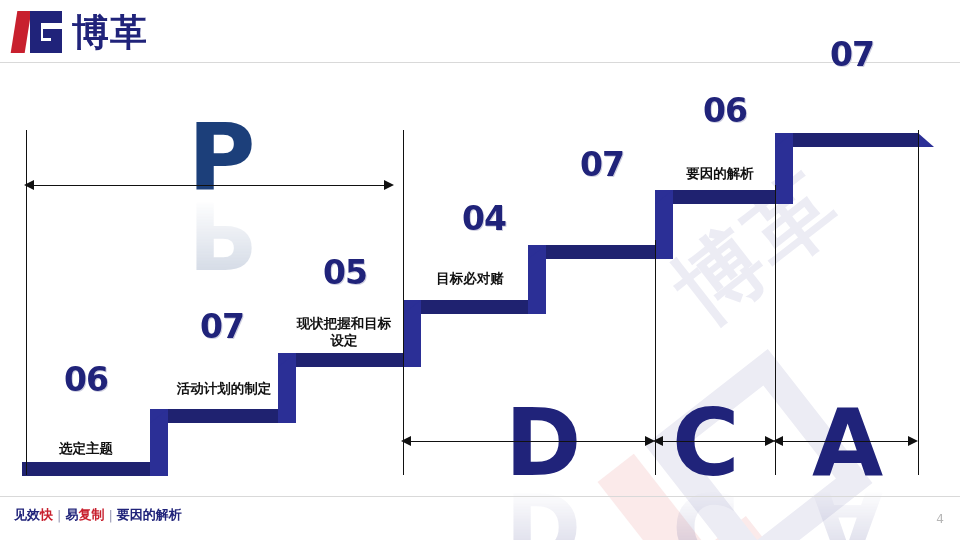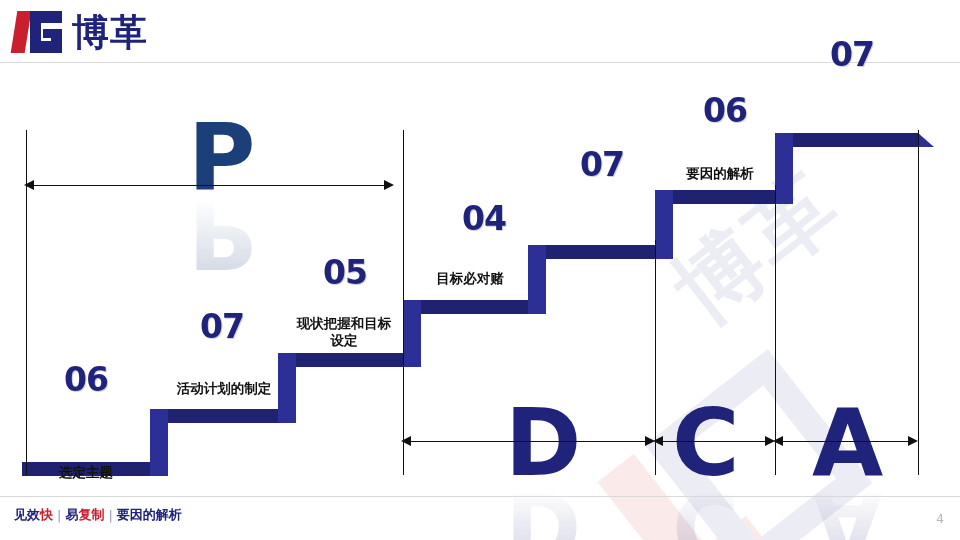--- a/index.html
+++ b/index.html
@@ -156,21 +156,21 @@
     </div>
 
     <div class="num" style="left:64px;top:363px;">06</div>
     <div class="num" style="left:200px;top:310px;">07</div>
     <div class="num" style="left:323px;top:256px;">05</div>
     <div class="num" style="left:462px;top:202px;">04</div>
     <div class="num" style="left:580px;top:148px;">07</div>
     <div class="num" style="left:703px;top:94px;">06</div>
     <div class="num" style="left:830px;top:38px;">07</div>
 
-    <div class="slabel" style="left:22px;top:440px;width:128px;margin-top:24px;">选定主题</div>
+    <div class="slabel" style="left:22px;top:440px;width:128px;">选定主题</div>
     <div class="slabel" style="left:285px;top:315px;width:118px;">现状把握和目标<br>设定</div>
     <div class="slabel" style="left:158px;top:380px;width:132px;">活动计划的制定</div>
     <div class="slabel" style="left:412px;top:270px;width:116px;">目标必对赌</div>
     <div class="slabel" style="left:664px;top:165px;width:112px;">要因的解析</div>
   </div>
 
   <div class="refl" style="left:188px;top:188px;color:#1c3f7a;">P</div>
   <div class="pdca p" style="left:188px;top:112px;">P</div>
 
   <div class="refl" style="left:505px;top:478px;color:#20237a;">D</div>

